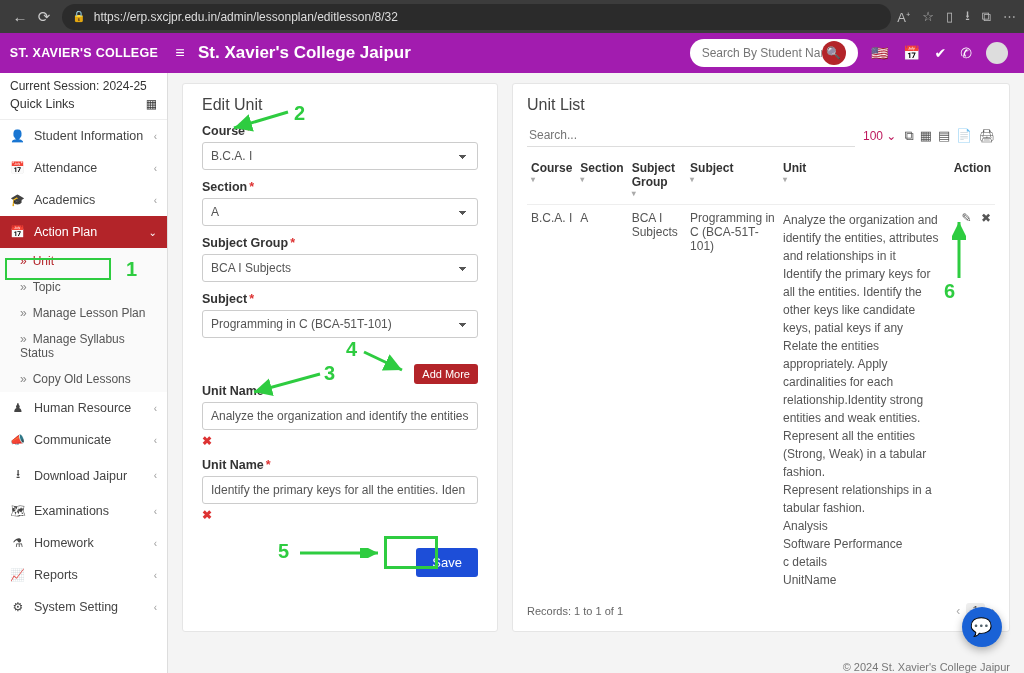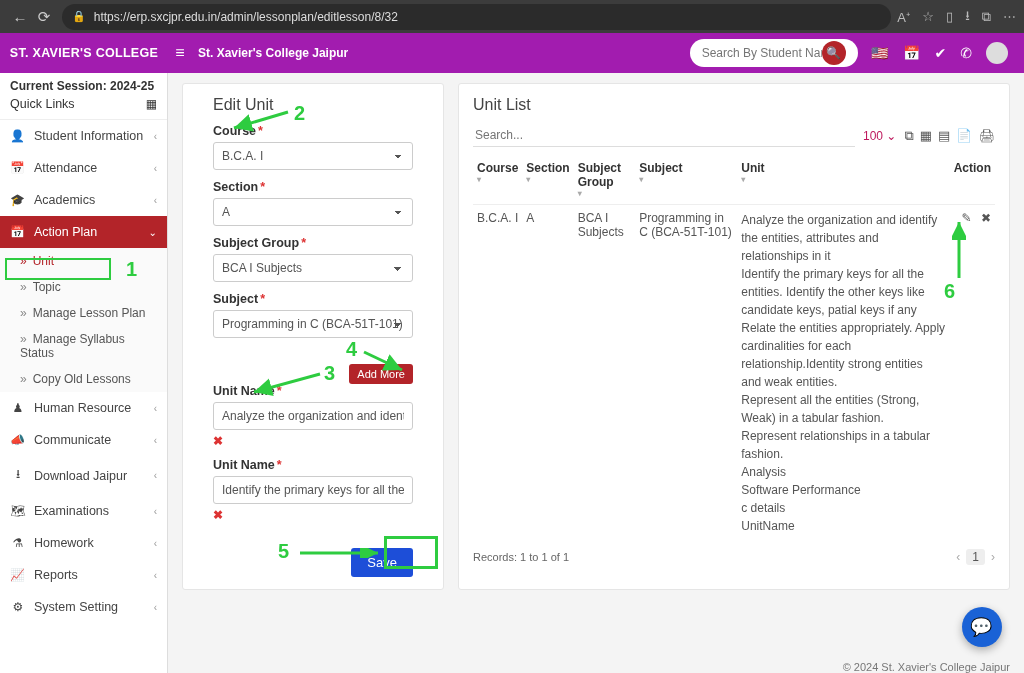--- a/index.html
+++ b/index.html
@@ -9,52 +9,52 @@
 .browser-bar { height: 33px; background: #3c3c3c; display: flex; align-items: center; padding: 0 8px; color: #ccc; }
 .bb-btn { width: 24px; height: 24px; display: flex; align-items: center; justify-content: center; font-size: 15px; color: #ccc; }
 .url-box { flex: 1; background: #2b2b2b; border-radius: 14px; height: 26px; display: flex; align-items: center; padding: 0 10px; margin: 0 6px; color: #ddd; font-size: 12px; }
 .url-box .lock { margin-right: 8px; font-size: 11px; }
 .bb-right { display: flex; gap: 12px; align-items: center; color: #bbb; }
 
 
 .top-header { height: 40px; background: #a21caf; display: flex; align-items: center; color: #fff; }
 .brand-box { width: 168px; text-align: center; font-weight: 700; font-size: 12.5px; letter-spacing: .3px; }
 .ham { width: 24px; text-align: center; font-size: 16px; }
-.app-title { font-size: 12px; font-weight: 600; margin-left: 6px; }
+.app-title { font-size: 17px; font-weight: 600; margin-left: 6px; }
 .header-right { margin-left: auto; display: flex; align-items: center; gap: 14px; padding-right: 16px; }
 .search-pill { background: #fff; border-radius: 16px; height: 28px; display: flex; align-items: center; padding: 0 4px 0 12px; width: 168px; }
 .search-pill input { border: none; outline: none; width: 120px; font-size: 12px; }
 .search-pill .sbtn { background: #b32429; width: 24px; height: 24px; border-radius: 50%; display: flex; align-items: center; justify-content: center; color: #fff; font-size: 12px; }
 .hicon { color: #fff; font-size: 14px; }
 .avatar { width: 22px; height: 22px; background: #ddd; border-radius: 50%; }
 
 
 .main-wrap { display: flex; height: calc(673px - 33px - 40px); }
 
 
 .sidebar { width: 168px; background: #fff; border-right: 1px solid #ddd; font-size: 12.5px; overflow: hidden; }
-.session-box { padding: 6px 10px 2px; font-weight: 700; font-size: 12px; }
+.session-box { padding: 6px 10px 2px; font-weight: 400; font-size: 12px; }
 .quick { padding: 2px 10px 8px; display: flex; justify-content: space-between; align-items: center; border-bottom: 1px solid #eee; }
 .quick .grid { font-size: 12px; }
 .nav-item { padding: 9px 10px; display: flex; align-items: center; gap: 8px; color: #444; cursor: pointer; }
 .nav-item .caret { margin-left: auto; color: #999; font-size: 10px; }
 .nav-item .ic { width: 16px; text-align: center; font-size: 12px; }
 .nav-item.active { background: #b32429; color: #fff; }
 .nav-item.active .caret { color: #fff; }
 .sub { background: #fafafa; }
 .sub .sub-item { padding: 6px 10px 6px 20px; color: #555; cursor: pointer; font-size: 12px; }
 .sub .sub-item::before { content: "»"; margin-right: 6px; color: #888; }
 .sub .sub-item.sel { color: #b32429; }
 .sub .sub-item.sel::before { color: #b32429; }
 
 
 .content { flex: 1; padding: 10px 14px 0; overflow: hidden; position: relative; }
 .panels { display: flex; gap: 14px; }
 .panel { background: #fff; border: 1px solid #e5e5e5; border-radius: 3px; }
-.panel-left { width: 262px; padding: 12px 30px; }
+.panel-left { width: 316px; padding: 12px 19px; }
 .panel-right { flex: 1; padding: 12px 14px; }
 .panel-title { font-size: 16px; color: #444; margin-bottom: 10px; }
 
 .flabel { font-size: 12.5px; font-weight: 600; color: #333; margin-top: 10px; margin-bottom: 4px; display: block; }
 .req { color: #d33; margin-left: 2px; }
 .finput, .fselect { width: 100%; height: 28px; border: 1px solid #ccc; border-radius: 3px; padding: 0 8px; font-size: 12px; background: #fff; color: #555; }
 .fselect { appearance: none; background-image: linear-gradient(45deg, transparent 50%, #555 50%), linear-gradient(135deg, #555 50%, transparent 50%); background-position: calc(100% - 14px) 12px, calc(100% - 10px) 12px; background-size: 4px 4px, 4px 4px; background-repeat: no-repeat; }
 .remove-x { color: #d33; font-weight: 700; cursor: pointer; font-size: 12px; margin-top: 4px; display: inline-block; }
 .add-more { background: #b32429; color: #fff; border: none; border-radius: 3px; padding: 4px 8px; font-size: 11px; float: right; cursor: pointer; }
 .unit-block { clear: both; }

